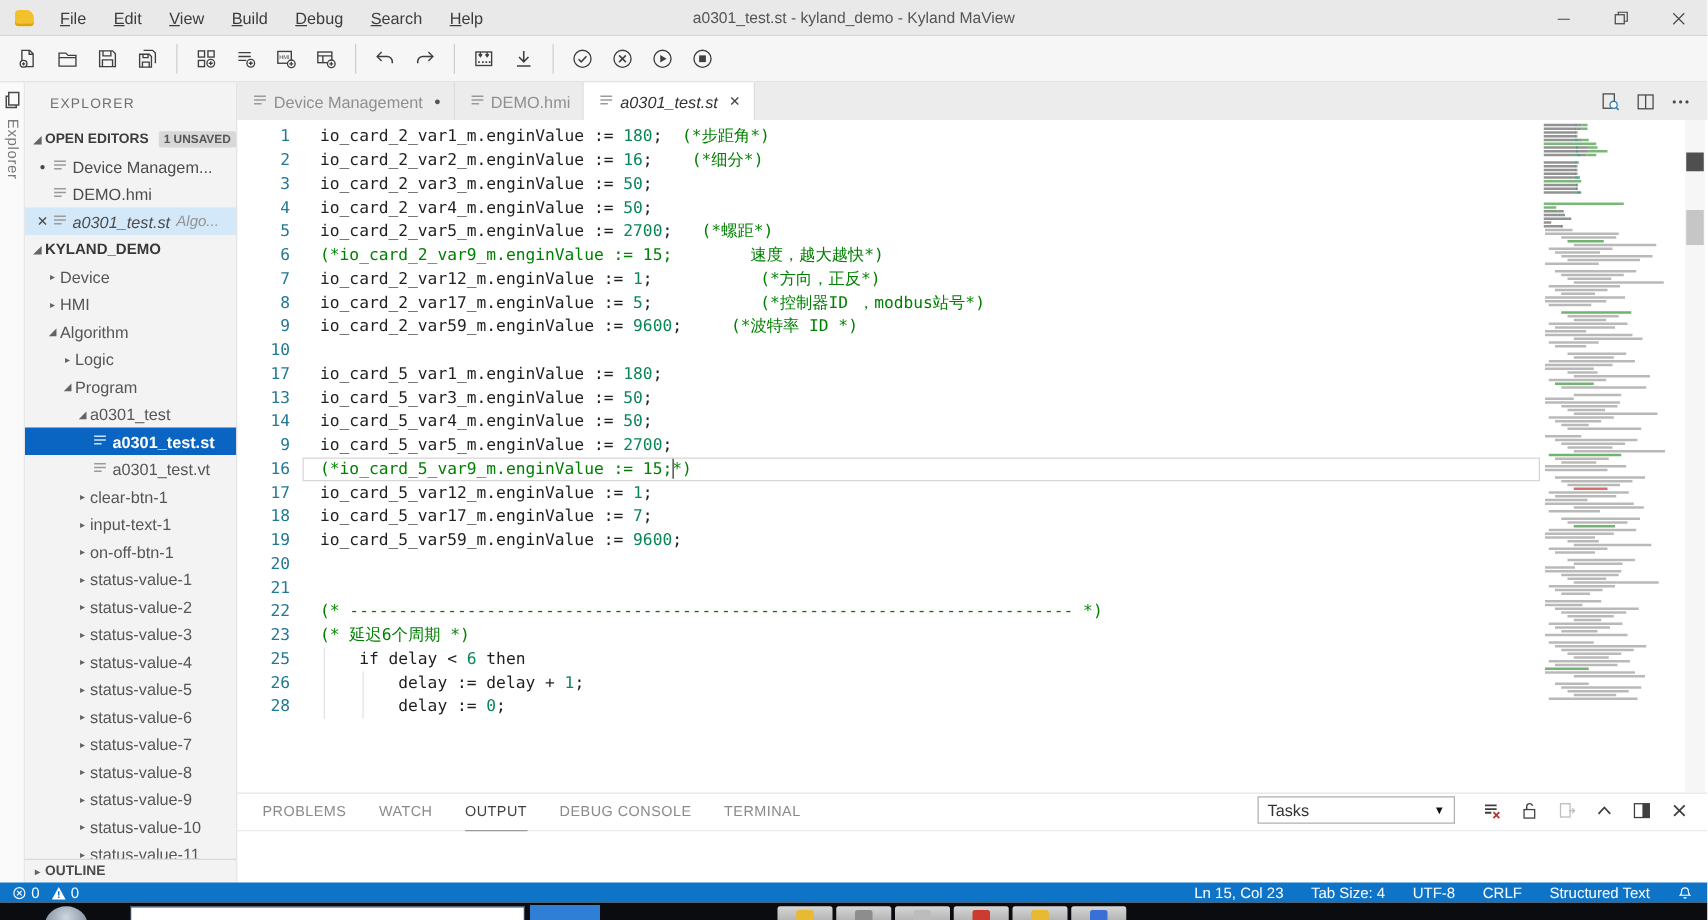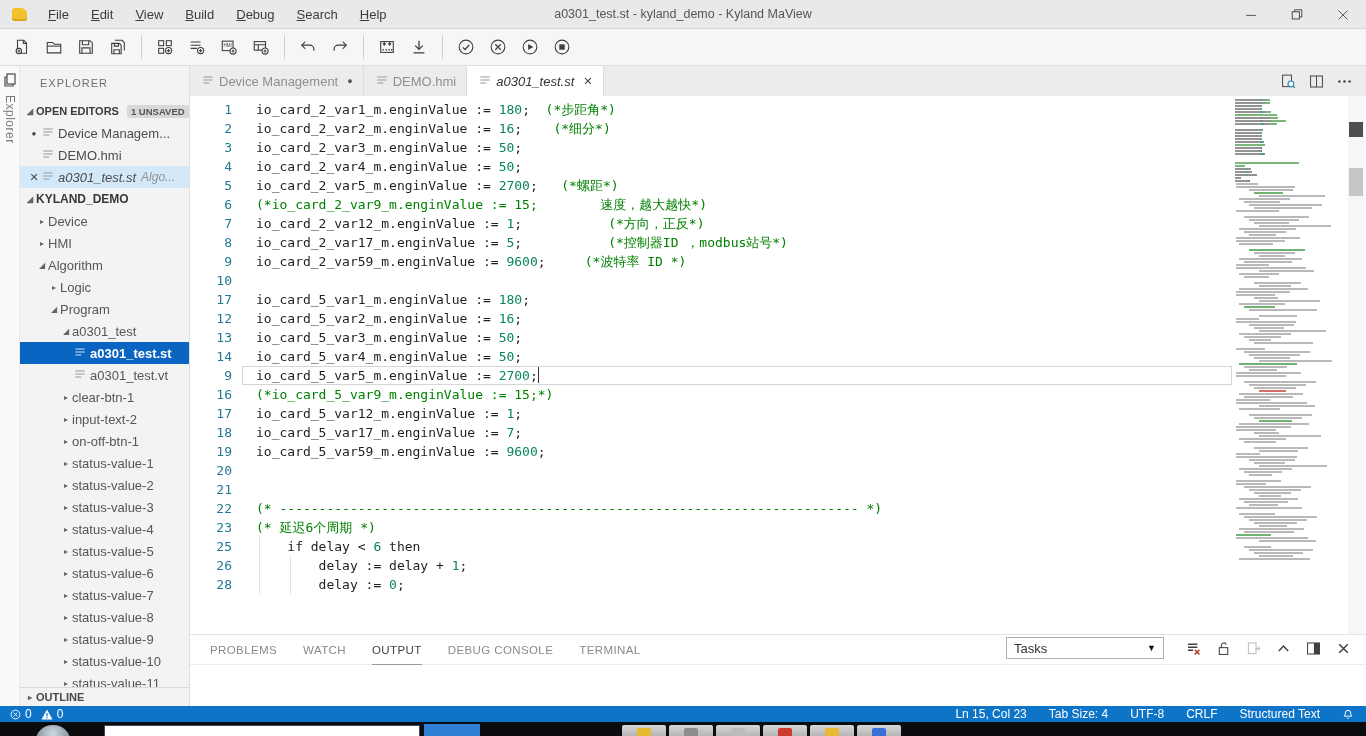--- a/index.html
+++ b/index.html
@@ -325,21 +325,21 @@
             <path d="M1.5 3.5h11M1.5 7h11M1.5 10.5h7"></path>
           </svg></span>
         <span>a0301_test.vt</span>
       </div>
       <div class="tree-row" style="padding-left: 40px;">
         <span class="twst">▸</span>
         <span>clear-btn-1</span>
       </div>
       <div class="tree-row" style="padding-left: 40px;">
         <span class="twst">▸</span>
-        <span>input-text-2</span>
+        <span>input-text-1</span>
       </div>
       <div class="tree-row" style="padding-left: 40px;">
         <span class="twst">▸</span>
         <span>on-off-btn-1</span>
       </div>
       <div class="tree-row" style="padding-left: 40px;">
         <span class="twst">▸</span>
         <span>status-value-1</span>
       </div>
       <div class="tree-row" style="padding-left: 40px;">
@@ -473,24 +473,20 @@
         <div class="ln">9</div>
         <div class="ct"><span class="sg-c">io_card_2_var59_m.enginValue := </span><span class="sg-n">9600</span><span class="sg-c">;     </span><span class="sg-m">(*波特率 ID *)</span></div>
       </div>
       <div class="code-row">
         <div class="ln">10</div>
         <div class="ct"></div>
       </div>
       <div class="code-row">
         <div class="ln">17</div>
         <div class="ct"><span class="sg-c">io_card_5_var1_m.enginValue := </span><span class="sg-n">180</span><span class="sg-c">;</span></div>
-      </div>
-      <div class="code-row">
-        <div class="ln">12</div>
-        <div class="ct"><span class="sg-c">io_card_5_var2_m.enginValue := </span><span class="sg-n">16</span><span class="sg-c">;</span></div>
       </div>
       <div class="code-row">
         <div class="ln">13</div>
         <div class="ct"><span class="sg-c">io_card_5_var3_m.enginValue := </span><span class="sg-n">50</span><span class="sg-c">;</span></div>
       </div>
       <div class="code-row">
         <div class="ln">14</div>
         <div class="ct"><span class="sg-c">io_card_5_var4_m.enginValue := </span><span class="sg-n">50</span><span class="sg-c">;</span></div>
       </div>
       <div class="code-row">

